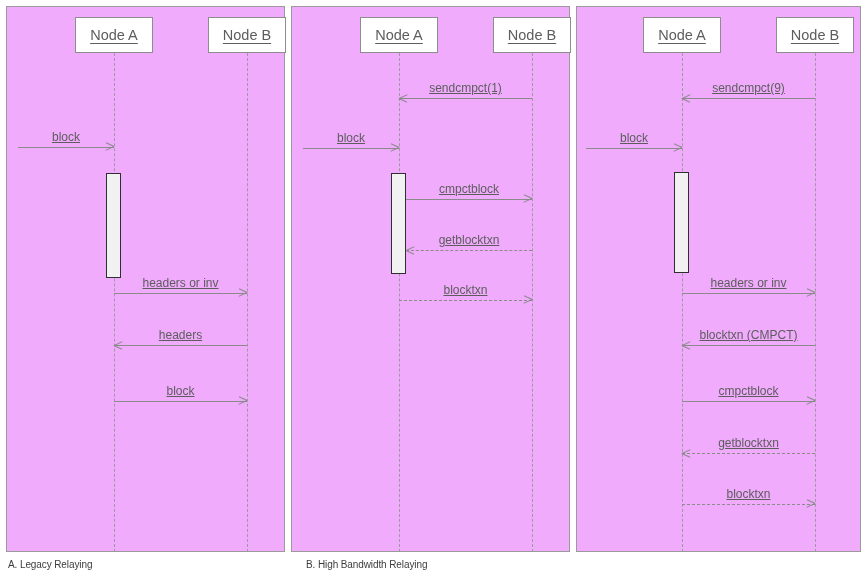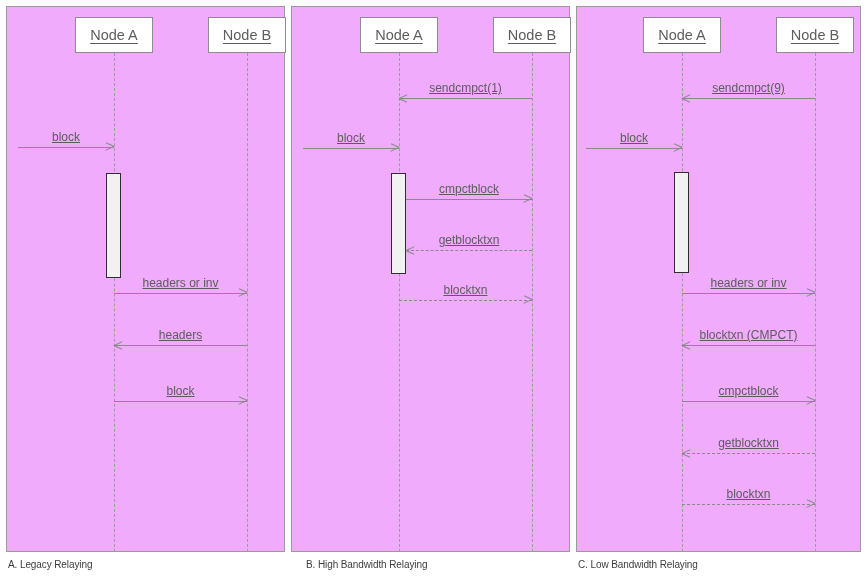--- a/index.html
+++ b/index.html
@@ -258,15 +258,14 @@
       <div class="line"></div>
       <div class="head">
           <i class="a"></i>
           <i class="b"></i>
         </div>
     </div>
   </div>
 
   <div class="caption" style="left:8px;top:559px;">A. Legacy Relaying</div>
   <div class="caption" style="left:306px;top:559px;">B. High Bandwidth Relaying</div>
-  <div class="caption" style="left:578px;top:559px;">C. Low Bandwidth Relaying</div>
 
 </div>
 
 </body></html>

